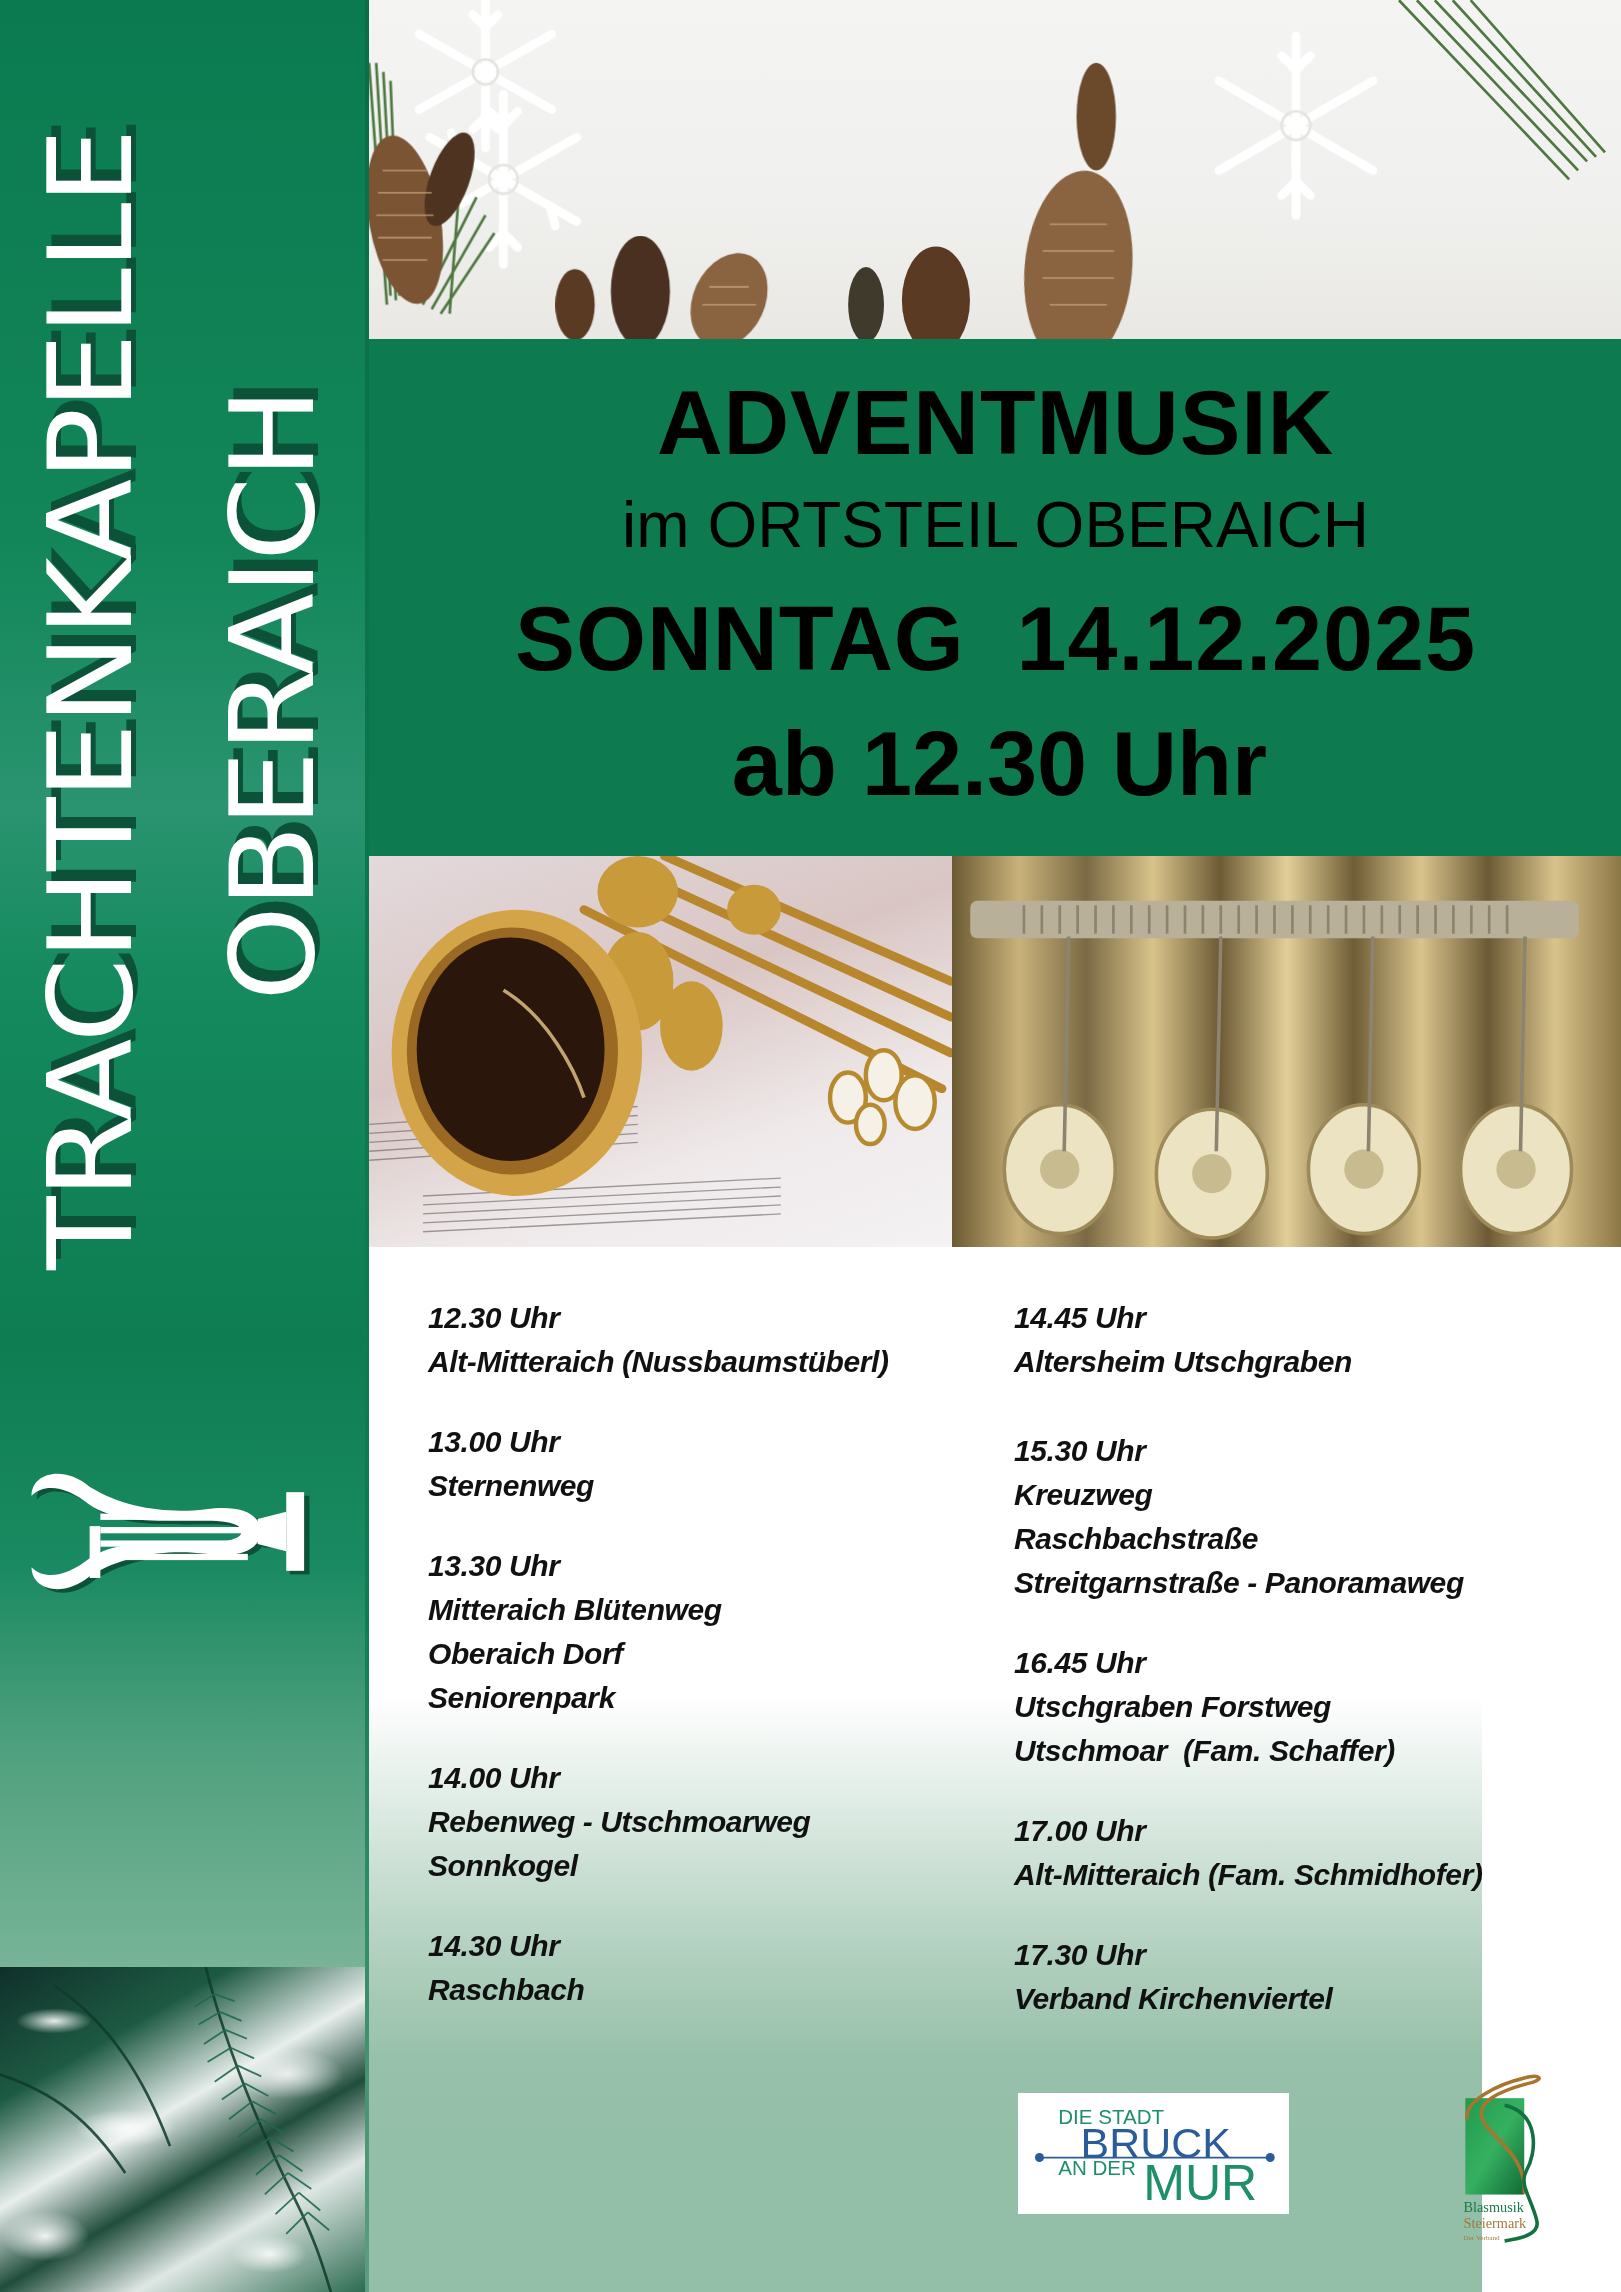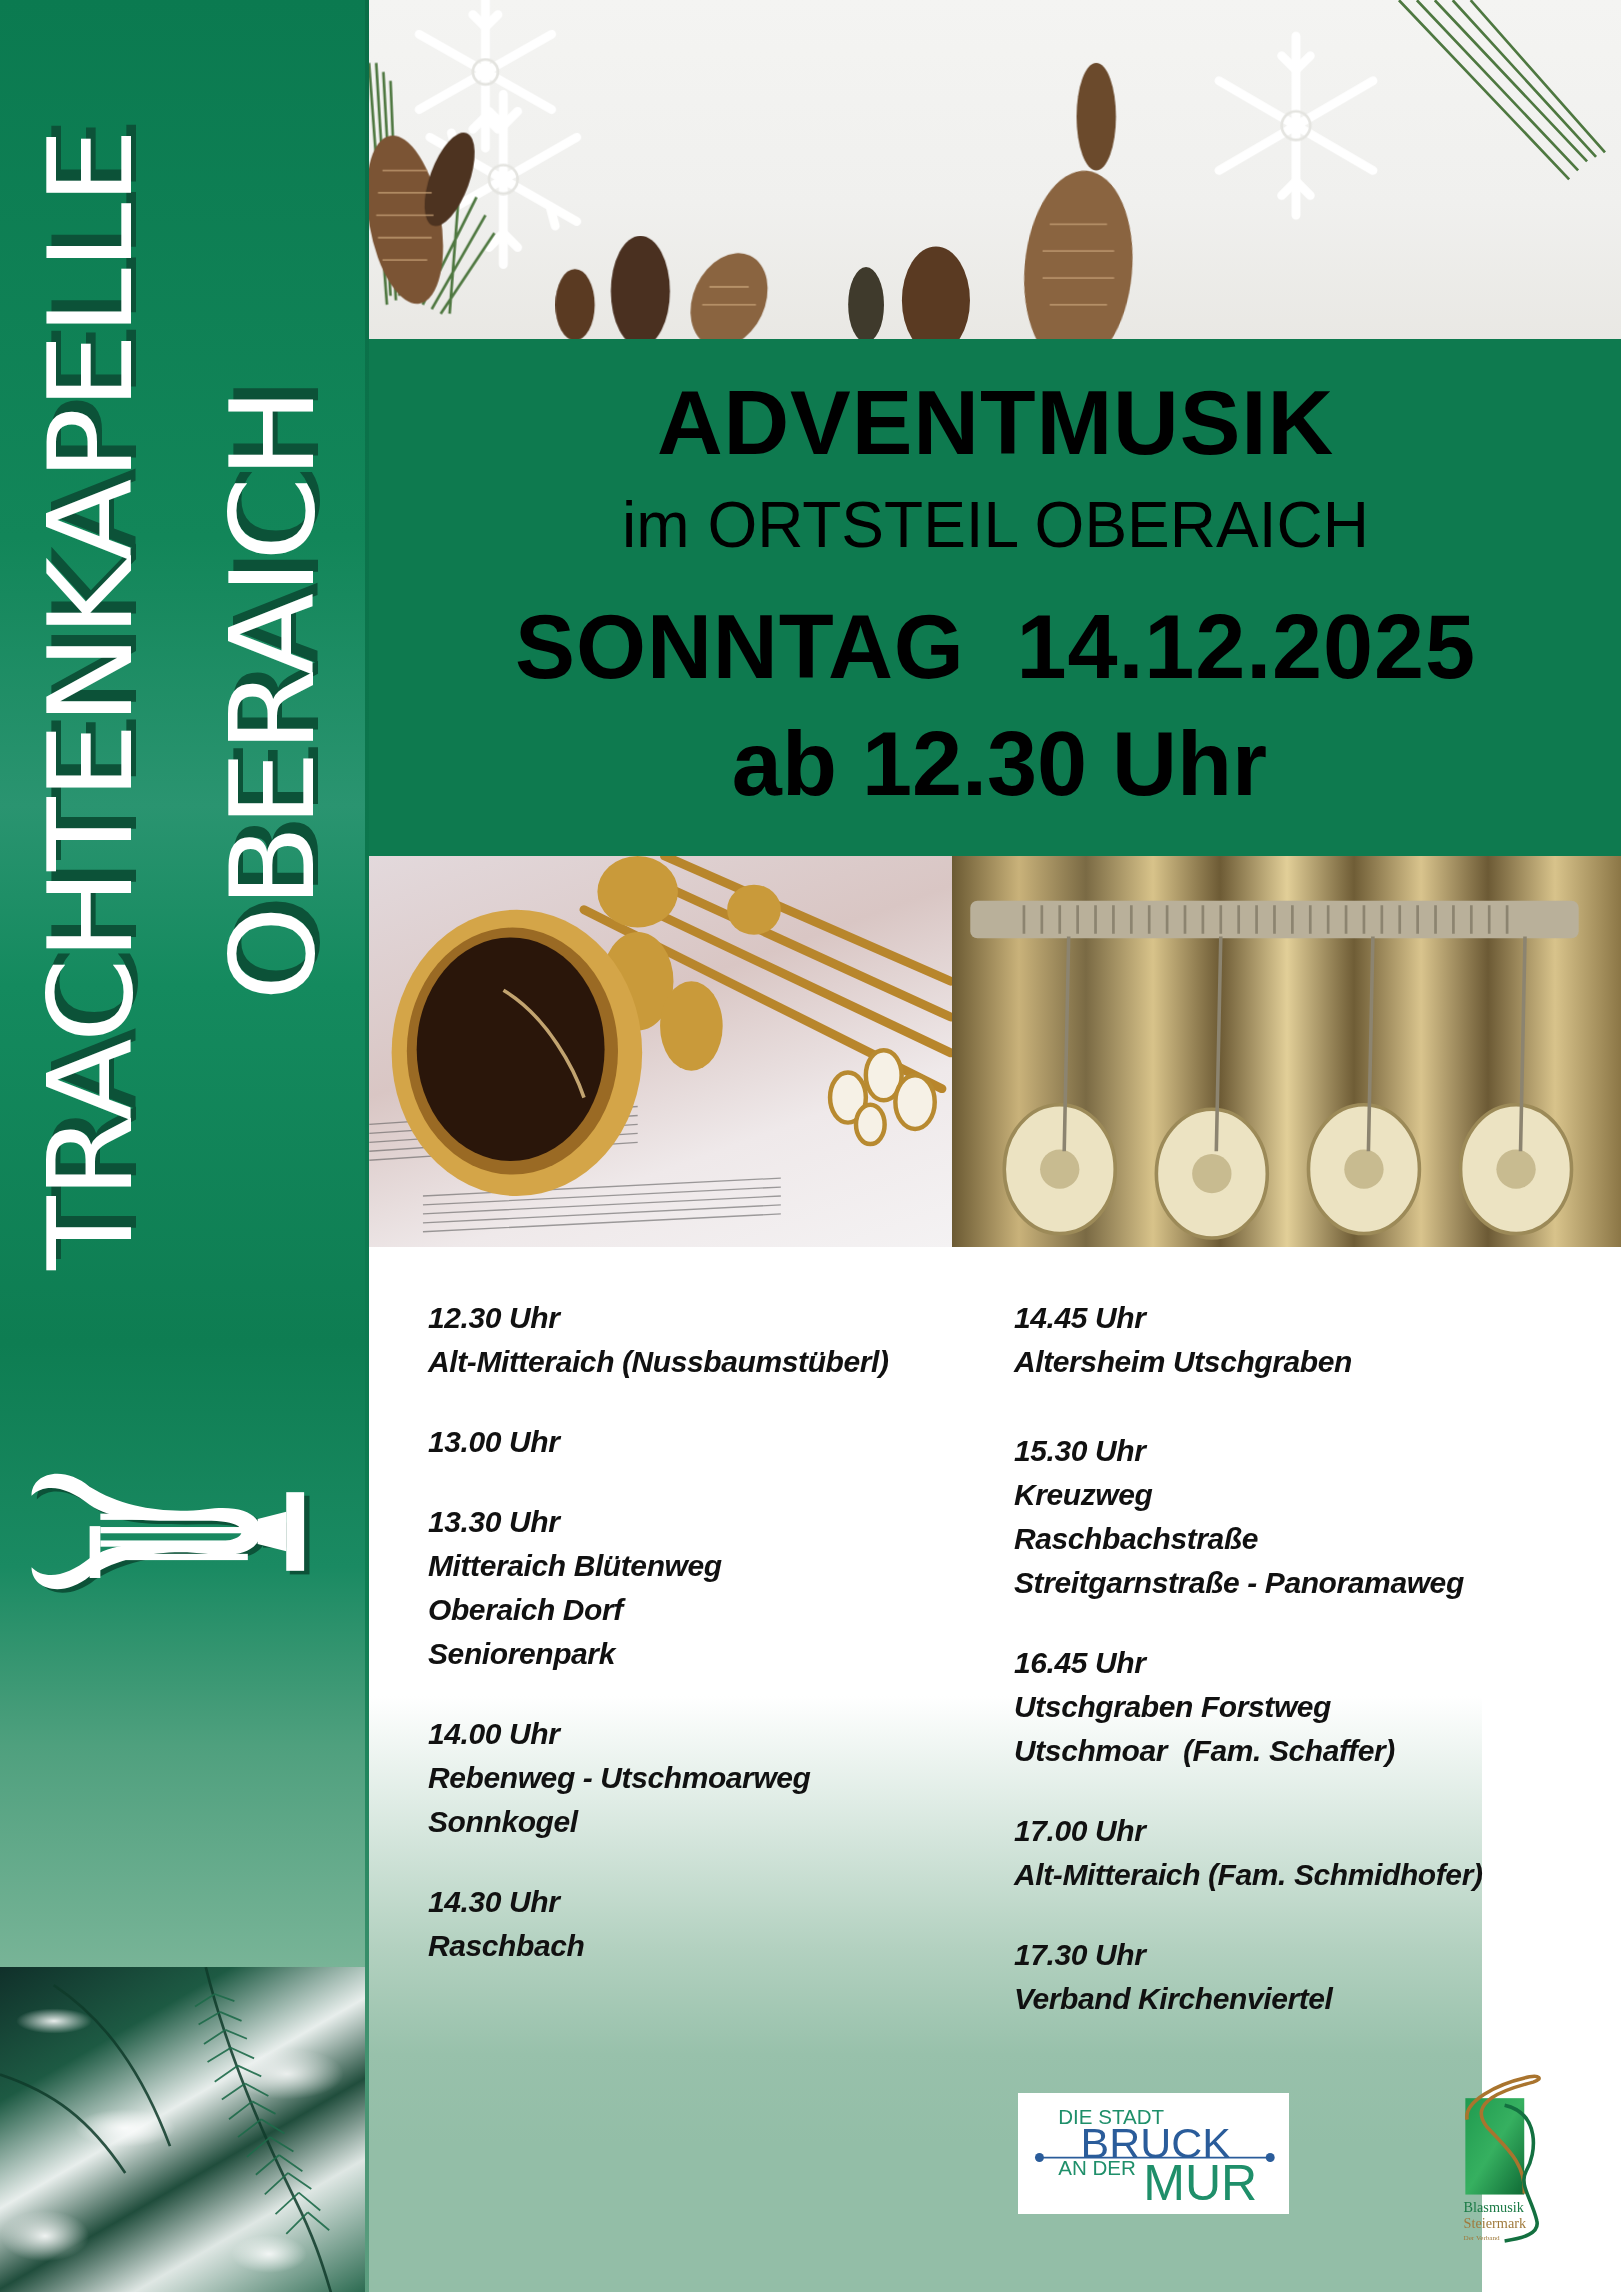--- a/index.html
+++ b/index.html
@@ -184,21 +184,21 @@
       <path d="M15,190 l50,0 M10,215 l60,0 M8,240 l64,0 M10,265 l60,0 M15,290 l50,0"></path>
       <path d="M760,250 l64,0 M752,280 l80,0 M752,310 l80,0 M760,340 l64,0"></path>
       <path d="M380,320 l44,0 M372,340 l60,0"></path>
     </g>
   </svg>
 </div>
 
 <div class="title-band">
   <div class="t1">ADVENTMUSIK</div>
   <div class="t2">im ORTSTEIL OBERAICH</div>
-  <div class="t3" style="white-space:pre;margin-top:8px;">SONNTAG  14.12.2025</div>
+  <div class="t3" style="white-space:pre;">SONNTAG  14.12.2025</div>
   <div class="t4">ab 12.30 Uhr</div>
 </div>
 
 <div class="sax-photo">
   <svg width="583" height="391" viewBox="0 0 651 437">
 
     <g stroke="#555" stroke-width="1.5" opacity="0.55">
       <path d="M0,300 L300,280 M0,310 L300,290 M0,320 L300,300 M0,330 L300,310 M0,340 L300,320"></path>
       <path d="M60,380 L460,360 M60,390 L460,370 M60,400 L460,380 M60,410 L460,390 M60,420 L460,400"></path>
     </g>
@@ -250,20 +250,21 @@
 </div>
 
 <div class="schedule">
   <div class="col left">
     <div class="entry">
       <div class="line">12.30 Uhr</div>
       <div class="line">Alt-Mitteraich (Nussbaumstüberl)</div>
     </div>
     <div class="entry">
       <div class="line">13.00 Uhr</div>
+      <div class="line">Sternenweg</div>
     </div>
     <div class="entry">
       <div class="line">13.30 Uhr</div>
       <div class="line">Mitteraich Blütenweg</div>
       <div class="line">Oberaich Dorf</div>
       <div class="line">Seniorenpark</div>
     </div>
     <div class="entry">
       <div class="line">14.00 Uhr</div>
       <div class="line">Rebenweg - Utschmoarweg</div>

